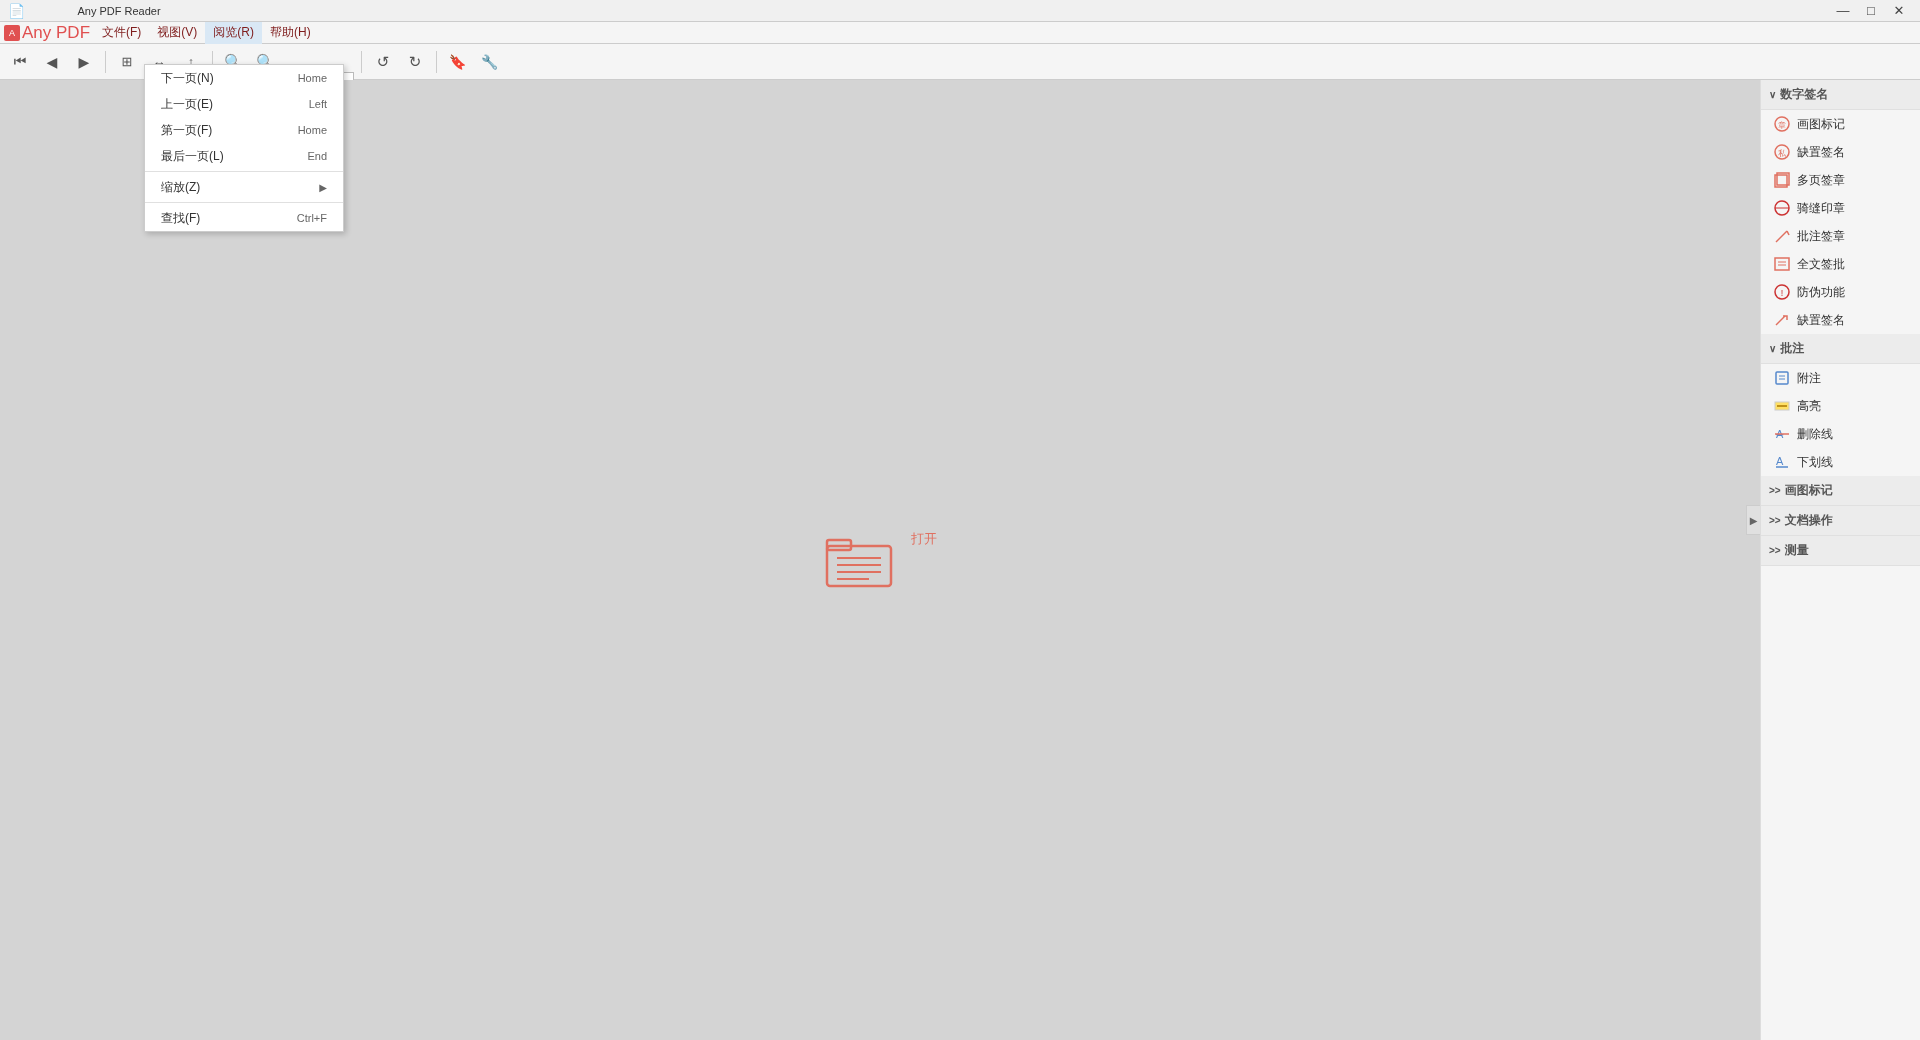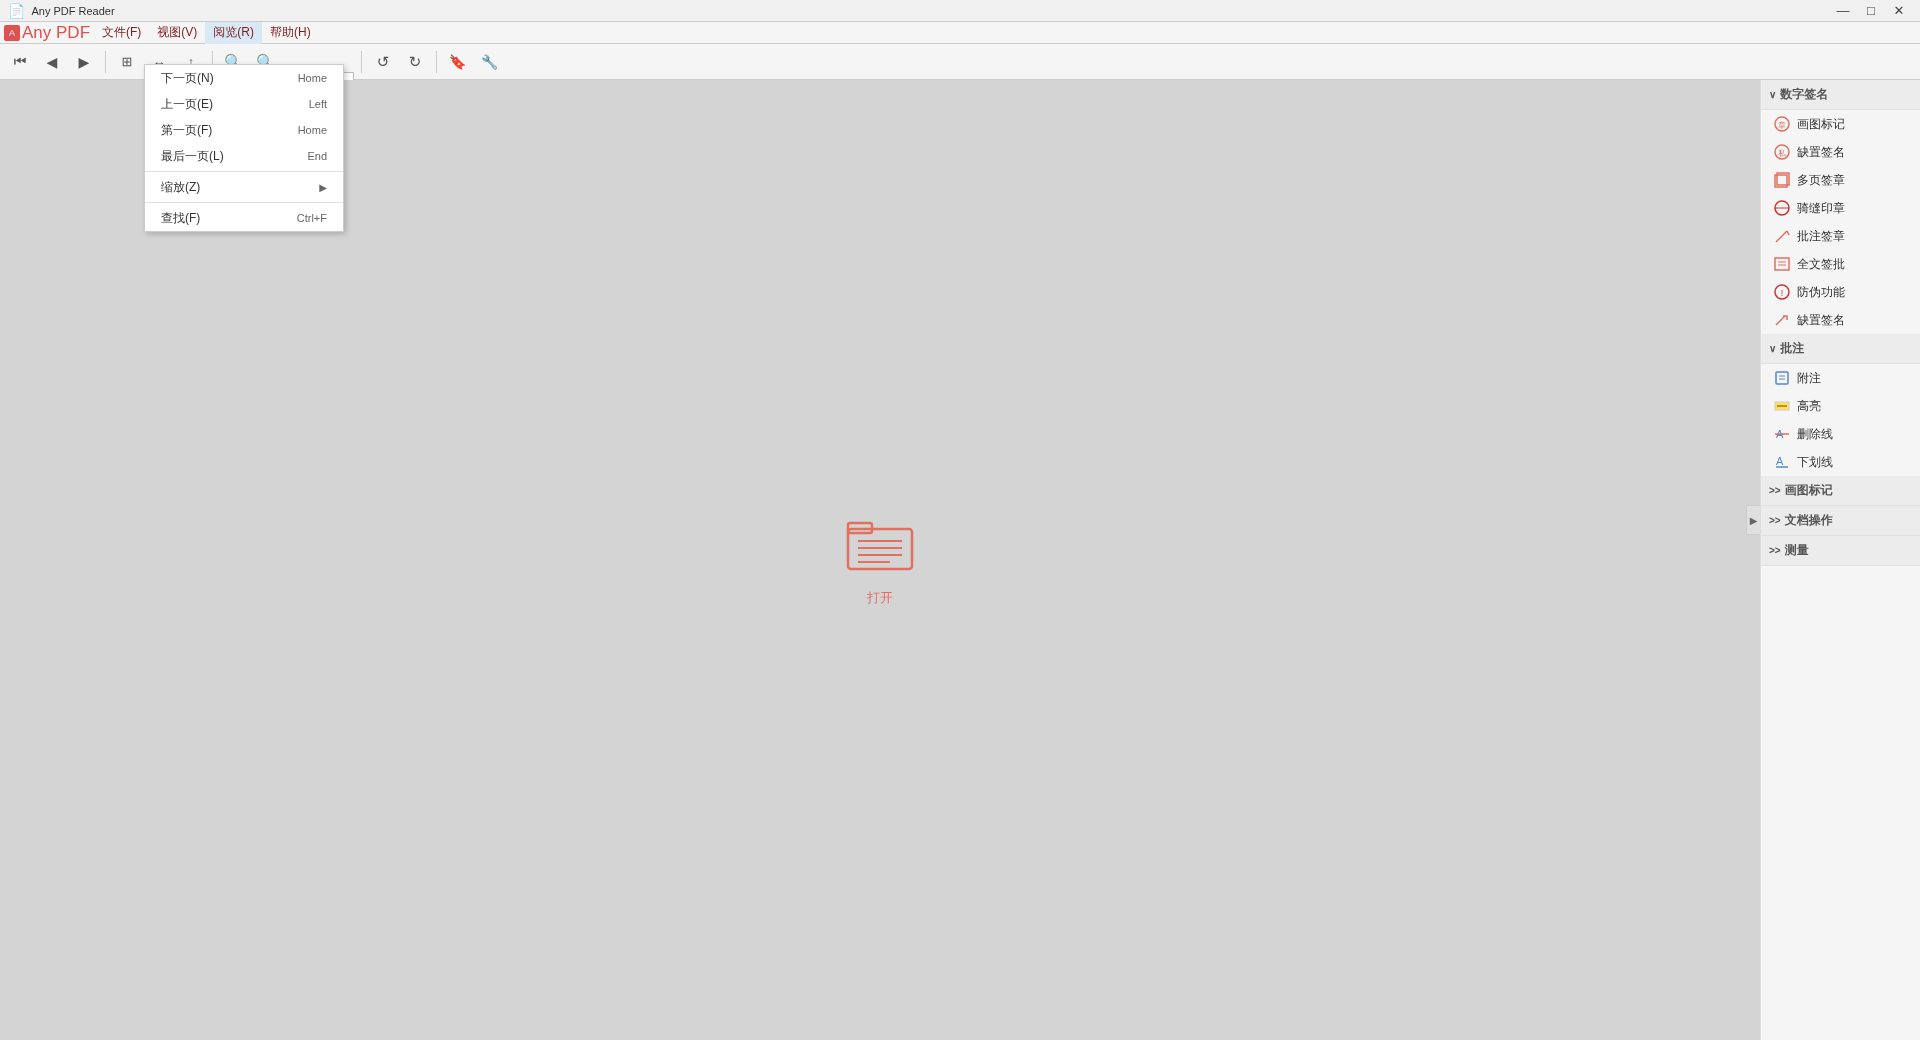--- a/index.html
+++ b/index.html
@@ -5,21 +5,21 @@
     * { margin: 0; padding: 0; box-sizing: border-box; }
     body { width: 1920px; height: 1040px; background: #d4d4d4; font-family: 'Microsoft YaHei', SimSun, Arial, sans-serif; font-size: 12px; overflow: hidden; position: relative; }
 
     
     .title-bar {
       position: absolute; top: 0; left: 0; right: 0; height: 22px;
       background: #f0f0f0; display: flex; align-items: center;
       border-bottom: 1px solid #ccc; padding: 0 8px; justify-content: space-between;
     }
     .title-bar-left { display: flex; align-items: center; gap: 6px; }
-    .title-bar-title { font-size: 11px; color: #333; }
+    .title-bar-title { font-size: 11px; color: #333; margin-left: 46px; }
     .title-bar-controls { display: flex; gap: 2px; }
     .title-bar-btn {
       width: 26px; height: 18px; border: none; background: transparent;
       cursor: pointer; font-size: 13px; display: flex; align-items: center; justify-content: center; color: #444;
     }
 
     
     .menu-bar {
       position: absolute; top: 22px; left: 0; right: 0; height: 22px;
       background: #f5f5f5; border-bottom: 1px solid #ccc;
@@ -65,21 +65,21 @@
     .dropdown-item .shortcut { color: #666; font-size: 11px; }
     .dropdown-item .arrow { color: #666; font-size: 10px; }
     .dropdown-divider { height: 1px; background: #e0e0e0; margin: 2px 0; }
 
     
     .main-content {
       position: absolute; top: 80px; left: 0; right: 160px; bottom: 0;
       background: #d4d4d4; display: flex; align-items: center; justify-content: center;
     }
     .open-icon-area {
-      display: flex; flex-direction: column; align-items: center; gap: 16px;
+      display: flex; flex-direction: row; gap: 16px;
       cursor: pointer;
     }
     .open-label { font-size: 13px; color: #e07060; }
 
     
     .right-sidebar {
       position: absolute; top: 80px; right: 0; width: 160px; bottom: 0;
       background: #f5f5f5; border-left: 1px solid #ddd; overflow-y: auto;
     }
     .sidebar-section-header {

